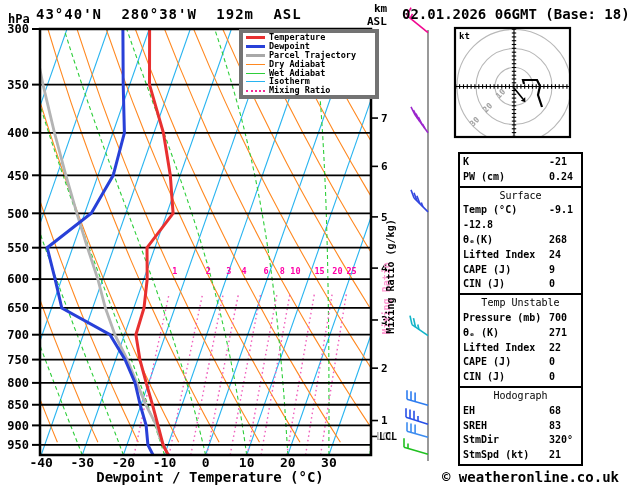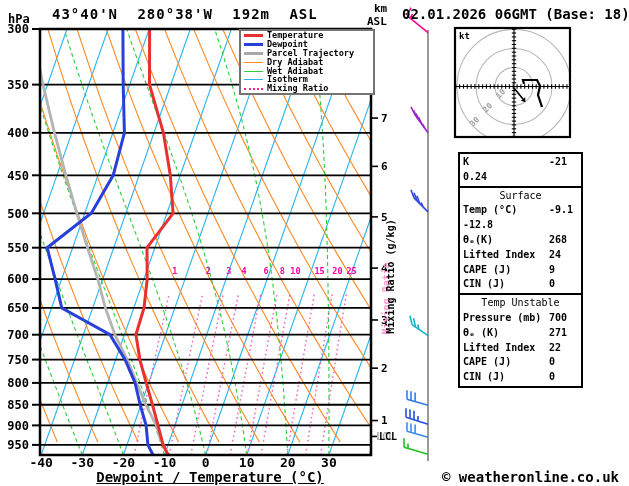--- a/index.html
+++ b/index.html
@@ -1,32 +1,32 @@
 <!DOCTYPE html>
 <html><head>
 <meta charset="utf-8">
 <style>
   html,body{margin:0;padding:0;background:#fff;}
   #stage{position:relative;width:629px;height:486px;background:#fff;overflow:hidden;
          font-family:"DejaVu Sans Mono","Liberation Mono",monospace;color:#000;}
   #chart-svg{position:absolute;left:0;top:0;}
   .abs{position:absolute;white-space:nowrap;}
   .b{font-weight:bold;}
-  #page-title{left:52px;top:6px;font-size:14px;letter-spacing:1px;word-spacing:10px;}
+  #page-title{left:36px;top:6px;font-size:14px;letter-spacing:1px;word-spacing:10px;}
   #hpa-label{left:8px;top:5px;font-size:12px;margin-top:7px;}
   #km-label{left:374px;top:2px;font-size:11px;}
   #asl-label{left:367px;top:15px;font-size:11px;}
   #date-label{left:402px;top:6px;font-size:14px;}
-  #xaxis-label{left:40px;top:469px;width:340px;text-align:center;font-size:14px;text-decoration:underline;}
+  #xaxis-label{left:40px;top:469px;width:340px;text-align:center;font-size:14px;}
   #footer{left:442px;top:469px;font-size:14px;}
   #mix-pink{left:350px;top:293px;width:72px;text-align:center;font-size:10px;
             transform:rotate(-90deg);color:#ff9ad2;}
   #mix-black{left:333px;top:271px;width:115px;text-align:center;font-size:10px;
             transform:rotate(-90deg);}
-  #legend{left:239px;top:29px;width:132px;height:62px;border:2px solid #737373;background:#fff;
+  #legend{left:239px;top:29px;width:132px;height:62px;border:4px solid #737373;background:#fff;
           display:flex;flex-direction:column;justify-content:space-between;}
   .lrow{display:flex;align-items:center;height:8.9px;}
   .lsw{width:19px;height:0;margin:0 4px 0 3px;flex:0 0 19px;}
   .llab{font-size:8.5px;font-weight:bold;line-height:8.9px;}
   #table{left:458px;top:152px;width:125px;}
   .tsec{border:2px solid #000;background:#fff;padding:1px 3px;}
   .tsec + .tsec{margin-top:-2px;}
   .thead{text-align:center;font-size:10px;font-weight:normal;line-height:14.8px;}
   .trow{display:flex;font-size:10px;font-weight:bold;line-height:14.8px;}
   .tl{flex:0 0 86px;overflow:visible;}
@@ -379,20 +379,21 @@
      <span class="llab">Mixing Ratio</span>
    </div>
     </div>
   <div id="table" class="abs">
       <div class="tsec">
         <div class="trow">
        <span class="tl">K</span>
        <span class="tv">-21</span>
      </div>
         <div class="trow">
+       <span class="tl">PW (cm)</span>
        <span class="tv">0.24</span>
      </div>
       </div>
       <div class="tsec">
         <div class="thead">Surface</div>
         <div class="trow">
        <span class="tl">Temp (°C)</span>
        <span class="tv">-9.1</span>
      </div>
         <div class="trow">
@@ -429,16 +430,35 @@
        <span class="tl">Lifted Index</span>
        <span class="tv">22</span>
      </div>
         <div class="trow">
        <span class="tl">CAPE (J)</span>
        <span class="tv">0</span>
      </div>
         <div class="trow">
        <span class="tl">CIN (J)</span>
        <span class="tv">0</span>
+     </div>
+      </div>
+      <div class="tsec">
+        <div class="thead">Hodograph</div>
+        <div class="trow">
+       <span class="tl">EH</span>
+       <span class="tv">68</span>
+     </div>
+        <div class="trow">
+       <span class="tl">SREH</span>
+       <span class="tv">83</span>
+     </div>
+        <div class="trow">
+       <span class="tl">StmDir</span>
+       <span class="tv">320°</span>
+     </div>
+        <div class="trow">
+       <span class="tl">StmSpd (kt)</span>
+       <span class="tv">21</span>
      </div>
       </div>
     </div>
 </div>
 
 </body></html>

